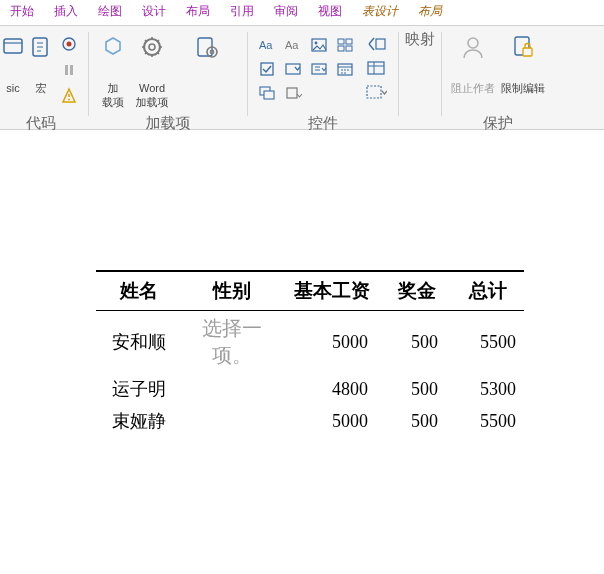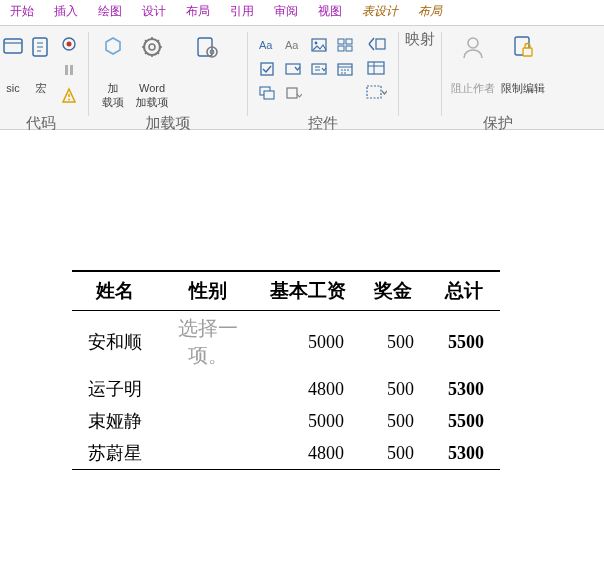--- a/index.html
+++ b/index.html
@@ -129,21 +129,21 @@
     justify-content: center;
     color: #3b6ea5;
   }
   .tiny-faded { color: #b0b0b0; }
   
   .doc-area {
     position: relative;
     height: 444px;
     background: #fff;
     padding-top: 140px;
-    padding-left: 72px;
+    padding-left: 96px;
   }
   .doc-table {
     border-collapse: collapse;
     font-family: "SimSun","Songti SC",serif;
     font-size: 18px;
     color: #000;
   }
   .doc-table th {
     font-weight: 700;
     font-size: 19px;
@@ -154,21 +154,21 @@
   }
   .doc-table td {
     padding: 4px 12px;
     text-align: center;
     font-size: 18px;
   }
   .doc-table tr.lastrow td {
     border-bottom: 1.5px solid #000;
   }
   .doc-table td.num { text-align: right; padding-right: 14px; }
-  .doc-table td.total { text-align: center; padding-right: 8px; font-weight: 700; }
+  .doc-table td.total { text-align: right; padding-right: 8px; font-weight: 400; }
   .cc-placeholder {
     color: #9e9e9e;
     font-family: "Microsoft YaHei", sans-serif;
     font-size: 20px;
   }
   .col-name   { width: 86px; }
   .col-gender { width: 100px; }
   .col-base   { width: 100px; }
   .col-bonus  { width: 70px; }
   .col-total  { width: 72px; }
@@ -442,22 +442,15 @@
         <td class="num">500</td>
         <td class="total">5300</td>
       </tr>
       <tr>
         <td>束娅静</td>
         <td></td>
         <td class="num">5000</td>
         <td class="num">500</td>
         <td class="total">5500</td>
       </tr>
-      <tr class="lastrow">
-        <td>苏蔚星</td>
-        <td></td>
-        <td class="num">4800</td>
-        <td class="num">500</td>
-        <td class="total">5300</td>
-      </tr>
     </tbody>
   </table>
 </div>
 
 </body></html>

